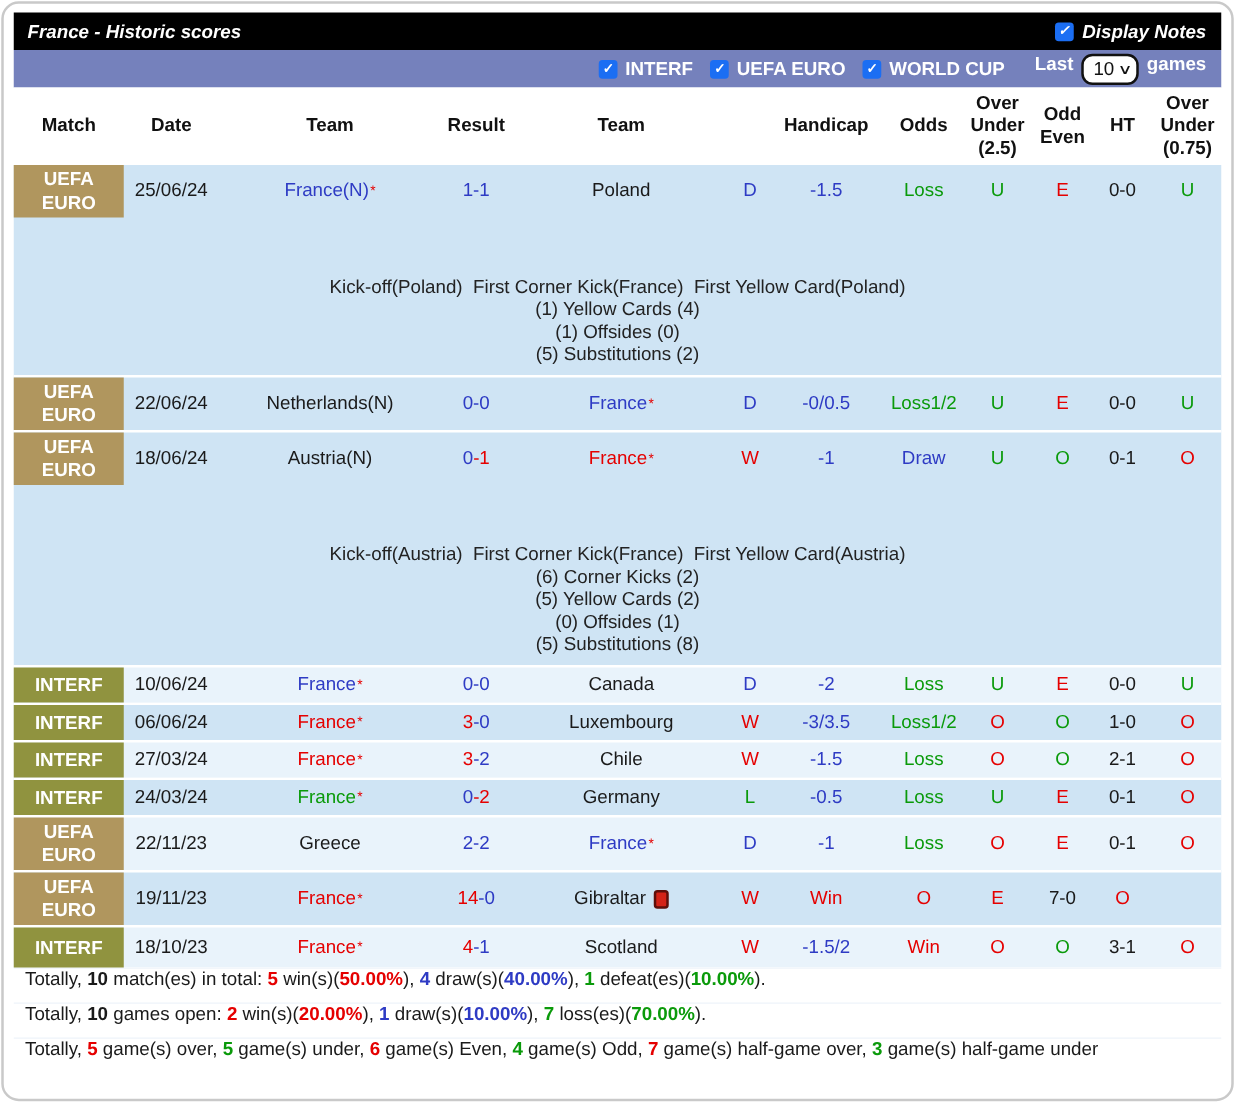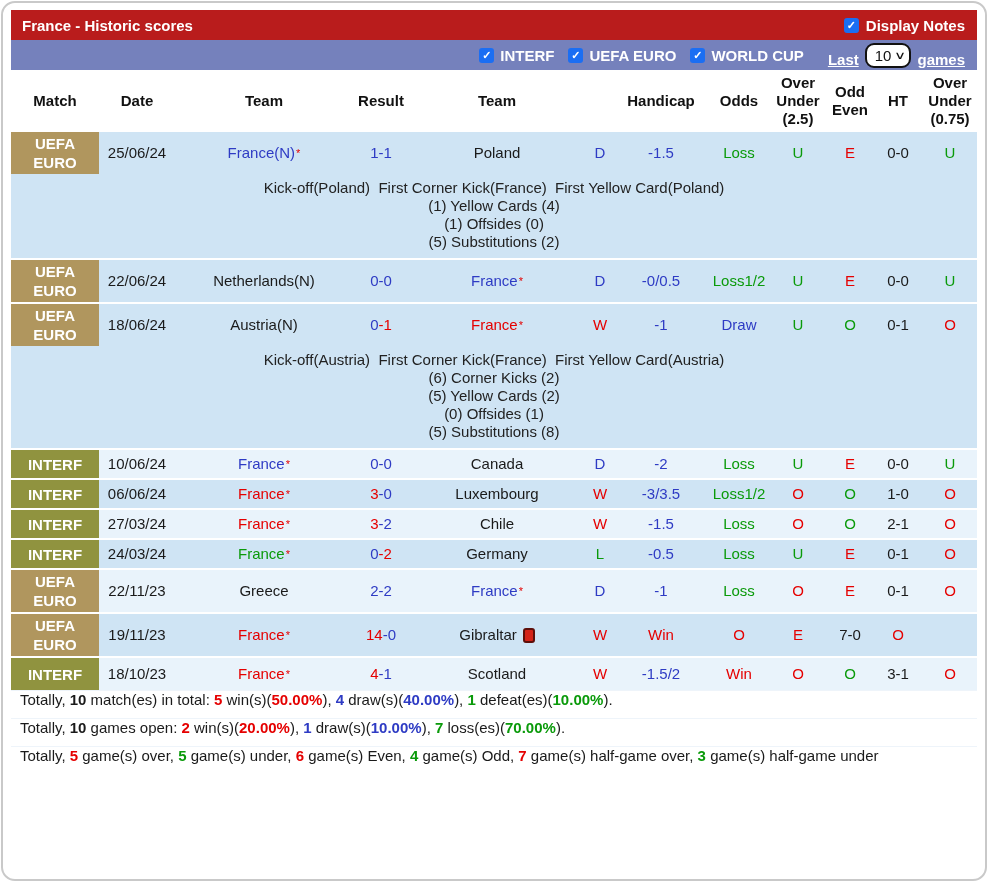--- a/index.html
+++ b/index.html
@@ -1,31 +1,31 @@
 <!DOCTYPE html>
 <html><head>
 <meta charset="utf-8">
 <style>
   html,body{margin:0;padding:0;background:#fff;width:988px;height:882px;
     font-family:"Liberation Sans",sans-serif;-webkit-font-smoothing:antialiased;}
   .card{position:absolute;inset:1px;border:2px solid #c9c9c9;border-radius:14px;
     overflow:hidden;background:#fff;padding:7px 8px 0 8px;box-sizing:border-box;}
   
-  .title-bar{background:#b91c1c;color:#fff;height:30px;display:flex;align-items:center;
-    justify-content:space-between;padding:0 12px 0 11px;font-size:15px;font-weight:bold;}
+  .title-bar{background:#000000;color:#fff;height:30px;display:flex;align-items:center;
+    justify-content:space-between;padding:0 12px 0 11px;font-size:15px;font-weight:bold;font-style:italic;}
   .filter-bar{background:#7581bc;color:#fff;height:30px;display:flex;align-items:center;
     justify-content:flex-end;gap:14px;padding:0 12px;font-size:15px;font-weight:bold;}
   .right-group{display:flex;align-items:center;gap:7px;}
   .filter-item{display:flex;align-items:center;gap:6px;cursor:pointer;}
   .cb{width:15px;height:15px;background:#1b6ef3;border-radius:3px;color:#fff;font-size:11px;
     line-height:15px;text-align:center;display:inline-block;font-weight:bold;flex:0 0 auto;}
   .select{background:#fff;color:#111;border:2px solid #111;border-radius:9px;height:21px;
     display:inline-flex;align-items:center;gap:5px;padding:0 5px 0 8px;font-size:15px;font-weight:normal;}
   .select .chev{font-size:11px;transform:scaleX(1.5);color:#111;}
-  .last-group{display:flex;align-items:flex-end;gap:6px;margin-left:10px;text-decoration:underline;}
+  .last-group{display:flex;align-items:flex-start;gap:6px;margin-left:10px;}
   
   .grid-row{display:grid;grid-template-columns:88px 76px 178px 56px 176px 30px 92px 64px 54px 50px 46px 58px;}
   .thead{background:#fff;min-height:58px;align-items:center;font-weight:bold;font-size:15px;color:#111;}
   .thead .hcell{display:flex;align-items:center;justify-content:center;text-align:center;
     white-space:pre-line;line-height:18px;padding:4px 0;}
   .block + .block{border-top:2px solid #fff;}
   .shade-dark{background:#cfe4f4;}
   .shade-light{background:#e9f3fb;}
   .row{min-height:28px;font-size:15px;color:#1a1a1a;}
   .row.main{min-height:42px;}
@@ -36,21 +36,21 @@
   .badge-euro{background:#b0965e;}
   .badge-interf{background:#90933f;}
   .c-red{color:#e50000;}
   .c-blue{color:#2e3bc4;}
   .c-green{color:#0a9a0a;}
   .c-black{color:#1a1a1a;}
   .star{vertical-align:super;font-size:11px;line-height:10px;margin-left:1px;}
   .red-card{display:inline-block;width:12px;height:15px;background:#d42318;
     border:2px solid #5e0f0a;border-radius:3px;margin-left:6px;vertical-align:-2px;box-sizing:border-box;}
   .notes{padding:2px 0 7px 0;color:#222;font-size:15px;text-align:center;}
-  .note-header{line-height:19px;white-space:pre-wrap;padding-top:2px;}
+  .note-header{line-height:19px;white-space:pre-wrap;padding-top:2px;margin-top:42px;}
   .note-line{line-height:18px;white-space:pre-wrap;}
   
   .summary-line{background:#fff;min-height:27px;display:flex;align-items:flex-start;
     padding-left:9px;font-size:15px;color:#1a1a1a;border-top:1px solid #eef4fa;white-space:pre-wrap;}
   .summary-line .bold{font-weight:bold;}
 </style>
 </head>
 <body>
 
 <div class="card">

